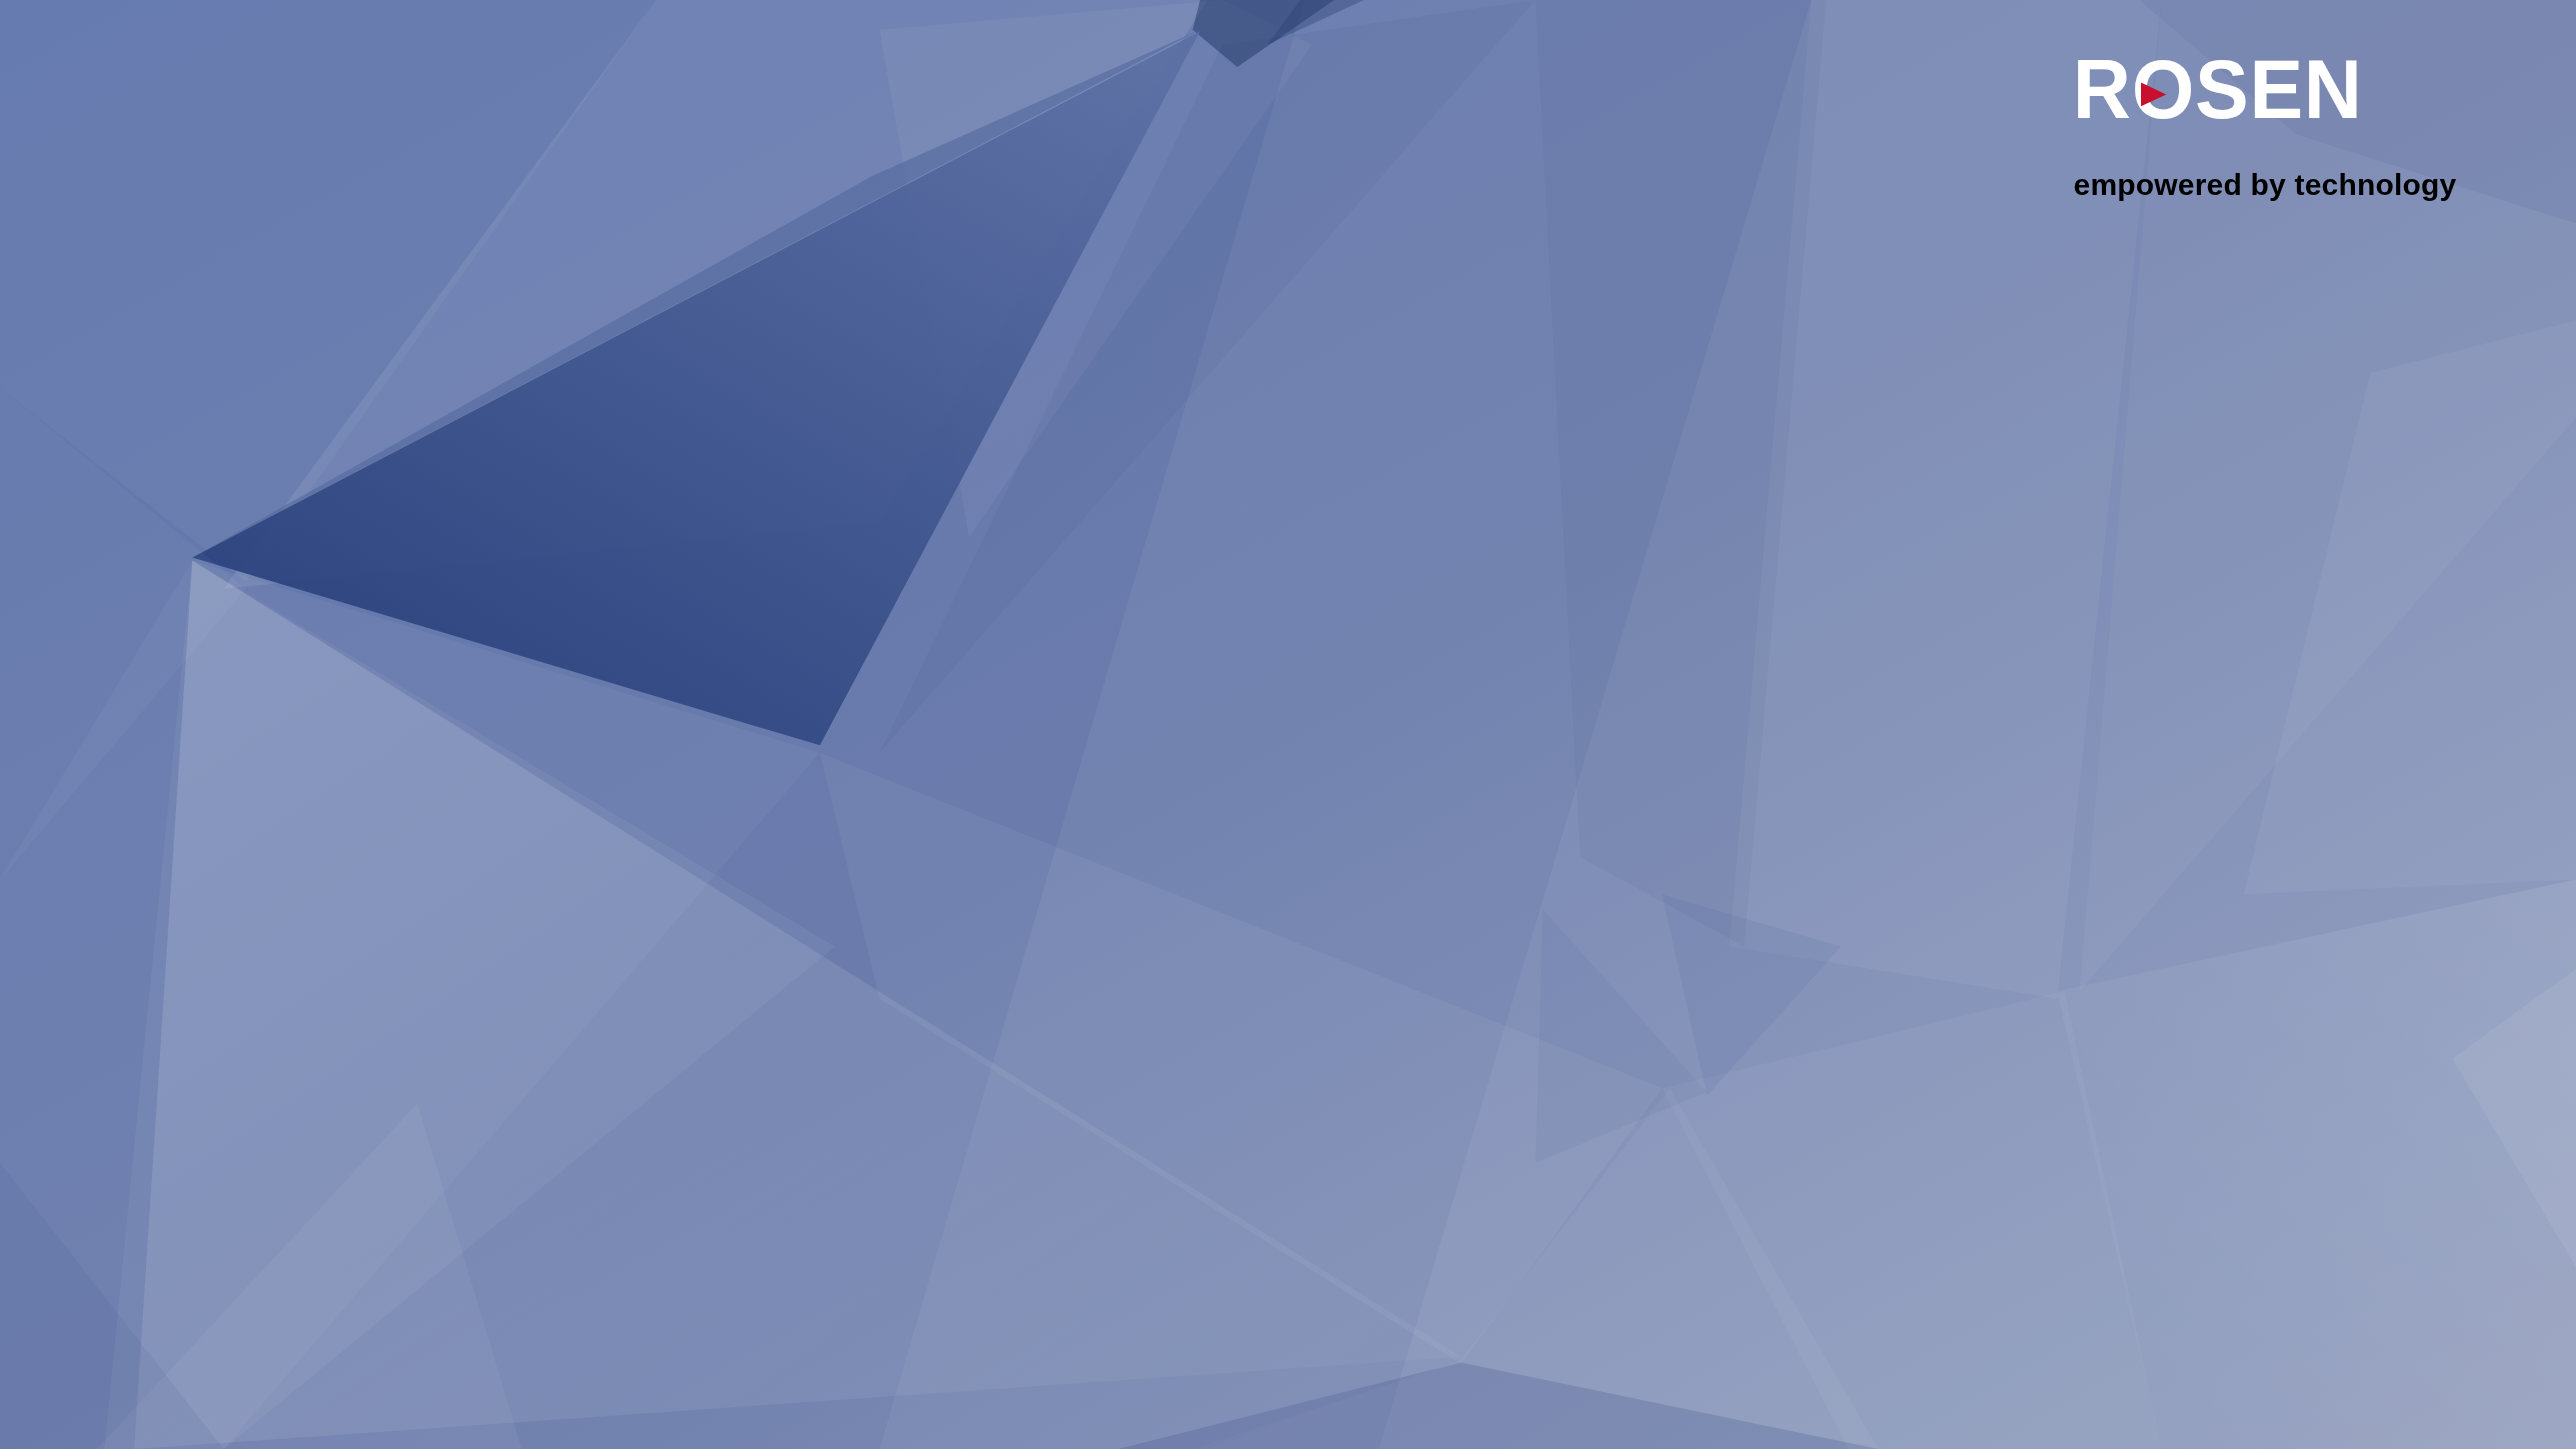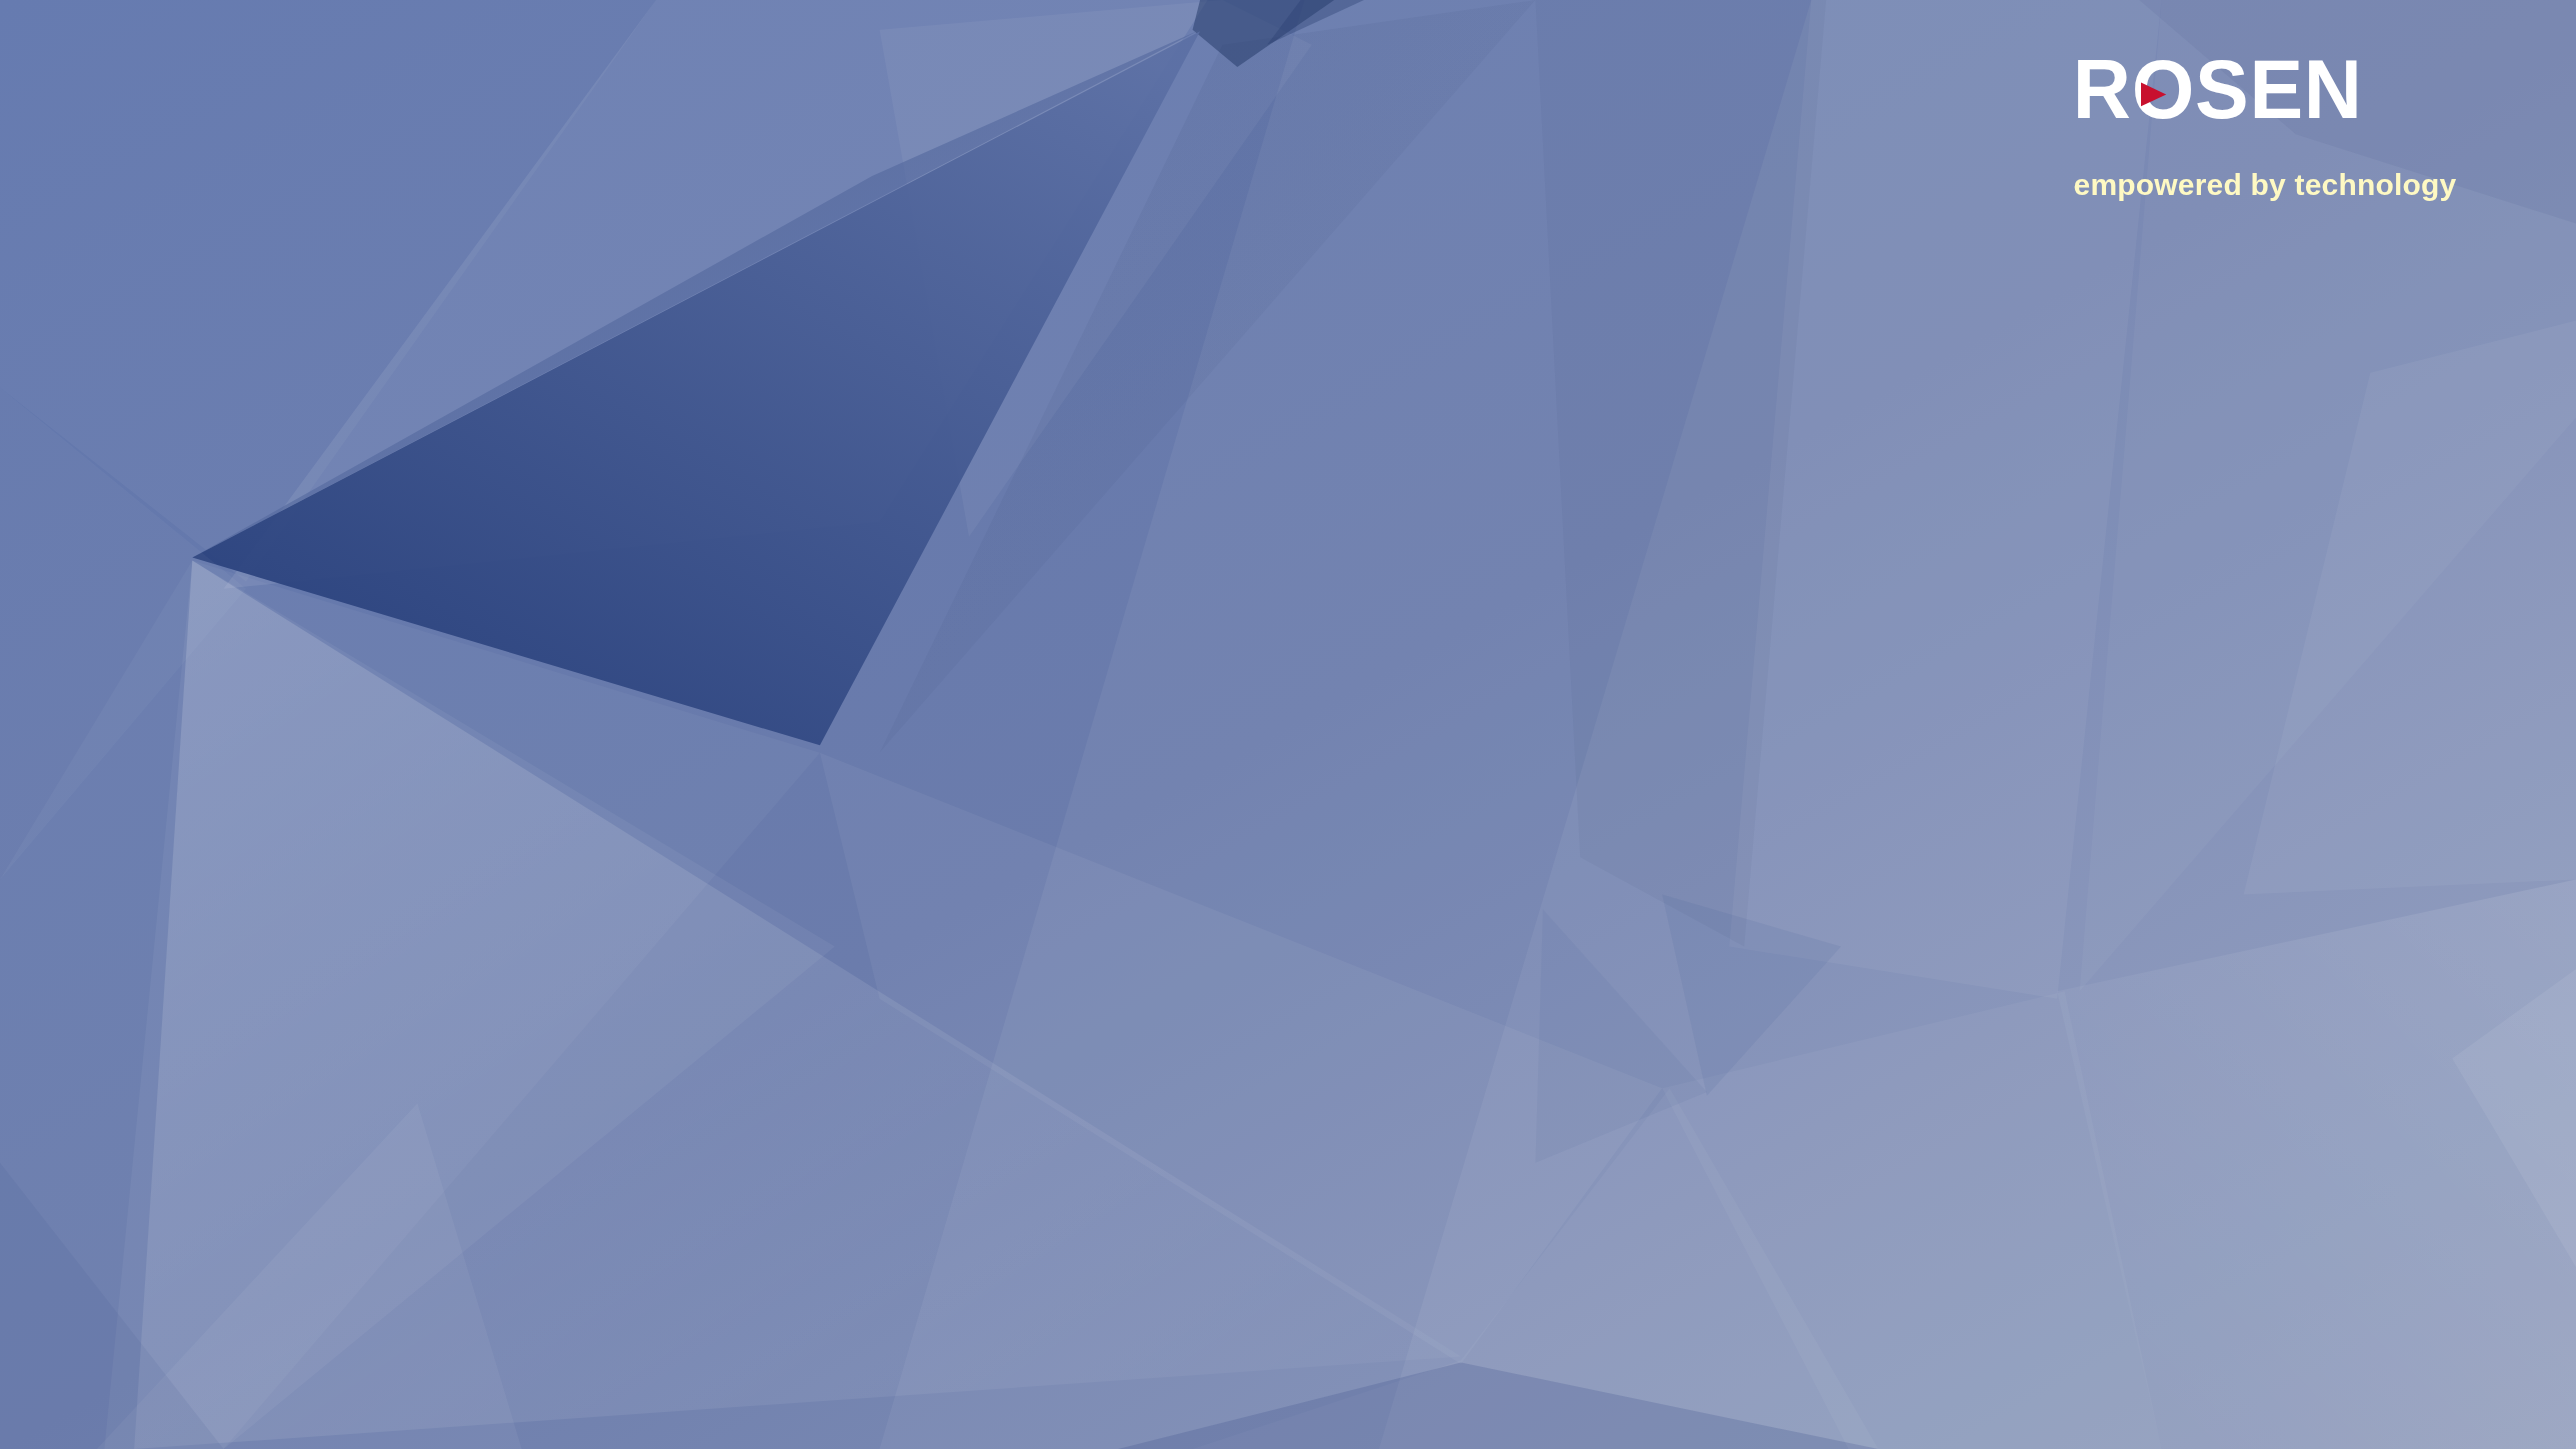--- a/index.html
+++ b/index.html
@@ -37,21 +37,21 @@
     height: 83px;
     width: 350px;
   }
   #logo-wordmark svg { display: block; }
   #logo-tagline {
     position: absolute;
     left: 1.5px;
     top: 118px;
     width: 349px;
     text-align: center;
-    color: #fef9c3;
+    color: #000000;
     font-size: 30px;
     font-weight: 700;
     letter-spacing: 0.2px;
     white-space: nowrap;
     font-family: "Liberation Sans", sans-serif;
   }
 
   
   #headline-block {
     position: absolute;

